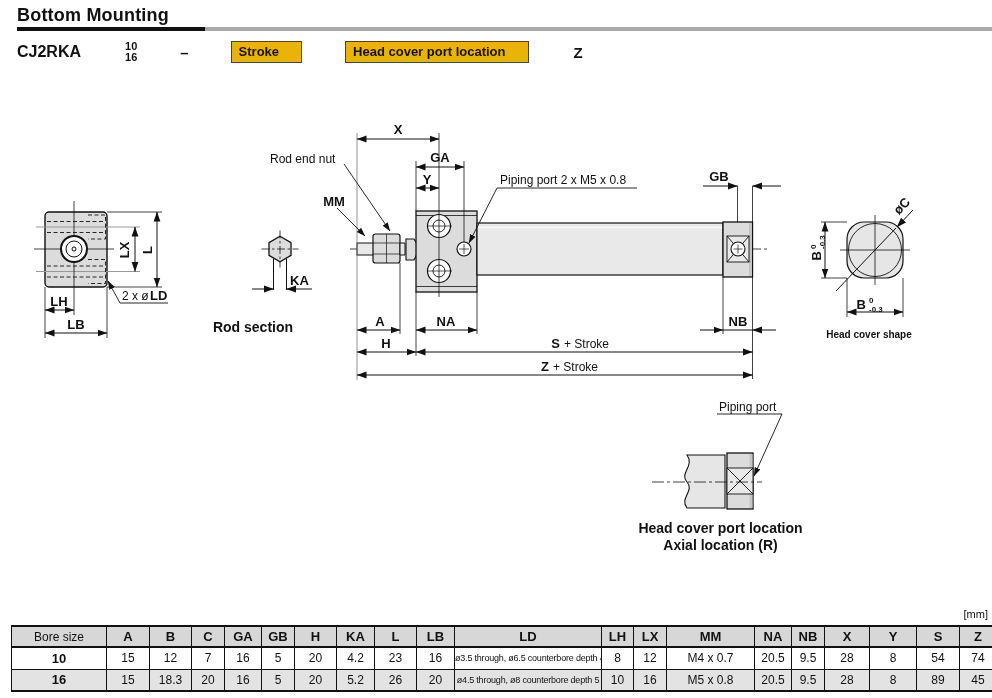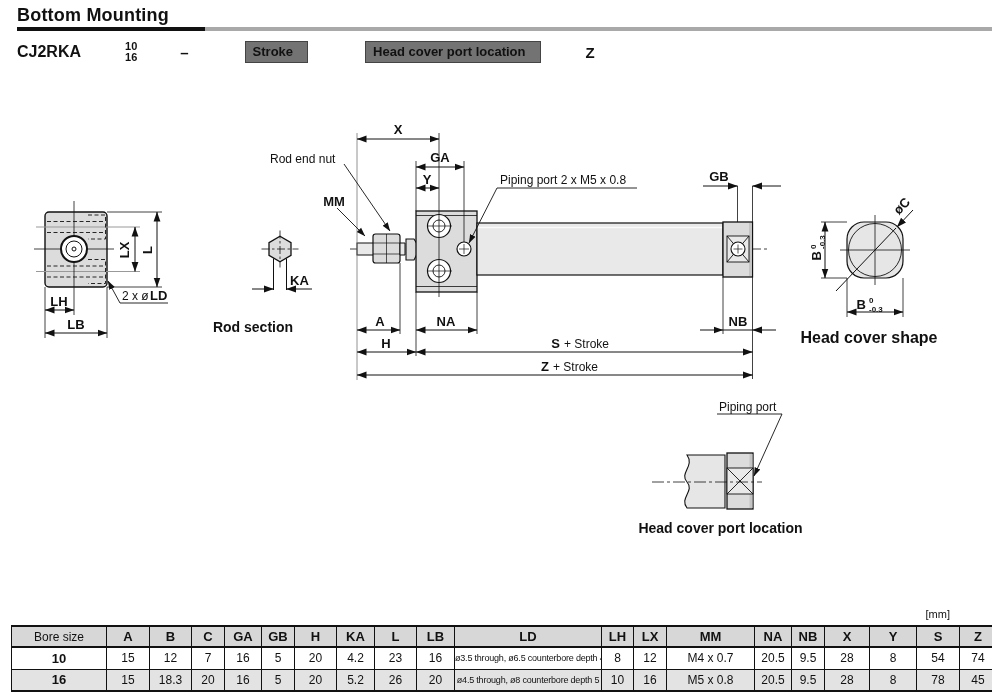--- a/index.html
+++ b/index.html
@@ -8,22 +8,22 @@
           font-family:"Liberation Sans", sans-serif; color:#111; overflow:hidden; }
   .abs { position:absolute; }
   .page-title { left:17px; top:5px; font-size:18px; font-weight:bold; letter-spacing:.2px; }
   .rule-black { left:17px; top:27px; width:188px; height:4px; background:#111; }
   .rule-gray  { left:205px; top:27px; width:787px; height:4px; background:#a9a9a9; }
   .model-row { left:17px; top:38px; height:28px; display:flex; align-items:center;gap:38px; }
   .model-series { font-size:16px; font-weight:bold; }
   .model-frac { display:flex; flex-direction:column; margin-left:6px; font-size:11px;
                 font-weight:bold; line-height:11.5px; text-align:left; }
   .model-dash { font-size:15px; font-weight:bold; margin:0 4px 0 5px; }
-  .model-box { border:1.5px solid #444; background:#737373; font-size:13px; font-weight:bold;
-               padding:2px 14px 3px 7px; margin-right:5px; white-space:nowrap;margin-left:14px; }
+  .model-box { border:1.5px solid #444; background:#eab308; font-size:13px; font-weight:bold;
+               padding:2px 22px 3px 7px; margin-right:5px; white-space:nowrap; }
   .model-suffix { font-size:15px; font-weight:bold; margin-left:2px; }
   .cap { font-weight:bold; font-size:14px; text-align:center; }
   .note { font-size:12px; }
   .unit { font-size:11px; text-align:right; }
   svg text { font-family:"Liberation Sans", sans-serif; }
   .dimtxt { font-size:13px; font-weight:bold; fill:#111; }
   .lbltxt { font-size:12px; fill:#111; }
   .smtxt  { font-size:8px; font-weight:bold; fill:#111; }
   
   .dim-table { position:absolute; left:11px; top:625px; width:985px; border-collapse:collapse;
@@ -204,23 +204,24 @@
       <rect x="727" y="468" width="26" height="26" fill="#e9e9e9" stroke="#111" stroke-width="0.9"></rect>
       <path d="M727 468 L753 494 M753 468 L727 494" stroke="#111" stroke-width="0.9" fill="none"></path>
       <path d="M652 482 H762" stroke="#111" stroke-width="0.8" stroke-dasharray="12 3 3 3" fill="none"></path>
       <path d="M717 414 H782" stroke="#111" stroke-width="0.9" fill="none"></path>
       <line x1="782" y1="414" x2="754" y2="476" stroke="#111" stroke-width="0.9" marker-end="url(#ar)"></line>
       <text class="lbltxt" x="719" y="411">Piping port</text>
     </g>
   </svg>
 
   <div class="abs cap" style="left:203px; top:319px; width:100px;">Rod section</div>
-  <div class="abs cap" style="left:788px; top:329px; width:162px; font-size:16px;">Head cover shape</div>
+  <div class="abs cap" style="left:788px; top:329px; width:162px; font-size:10px;">Head cover shape</div>
   <div class="abs cap" style="left:598px; top:520px; width:245px;">Head cover port location</div>
-  <div class="abs unit" style="left:900px; top:608px; width:50px;">[mm]</div>
+  <div class="abs cap" style="left:598px; top:537px; width:245px;">Axial location (R)</div>
+  <div class="abs unit" style="left:938px; top:608px; width:50px;">[mm]</div>
 
   <table class="dim-table">
     <colgroup>
       <col style="width:95px">
         <col style="width:43px">
         <col style="width:42px">
         <col style="width:33px">
       <col style="width:37px">
         <col style="width:33px">
         <col style="width:42px">
@@ -297,18 +298,18 @@
         <td>26</td>
         <td>20</td>
         <td class="ld">ø4.5 through, ø8 counterbore depth 5</td>
         <td>10</td>
         <td>16</td>
         <td>M5 x 0.8</td>
         <td>20.5</td>
         <td>9.5</td>
         <td>28</td>
         <td>8</td>
-        <td>78</td>
+        <td>89</td>
         <td>45</td>
       </tr>
     </tbody>
   </table>
 </div>
 
 </body></html>

